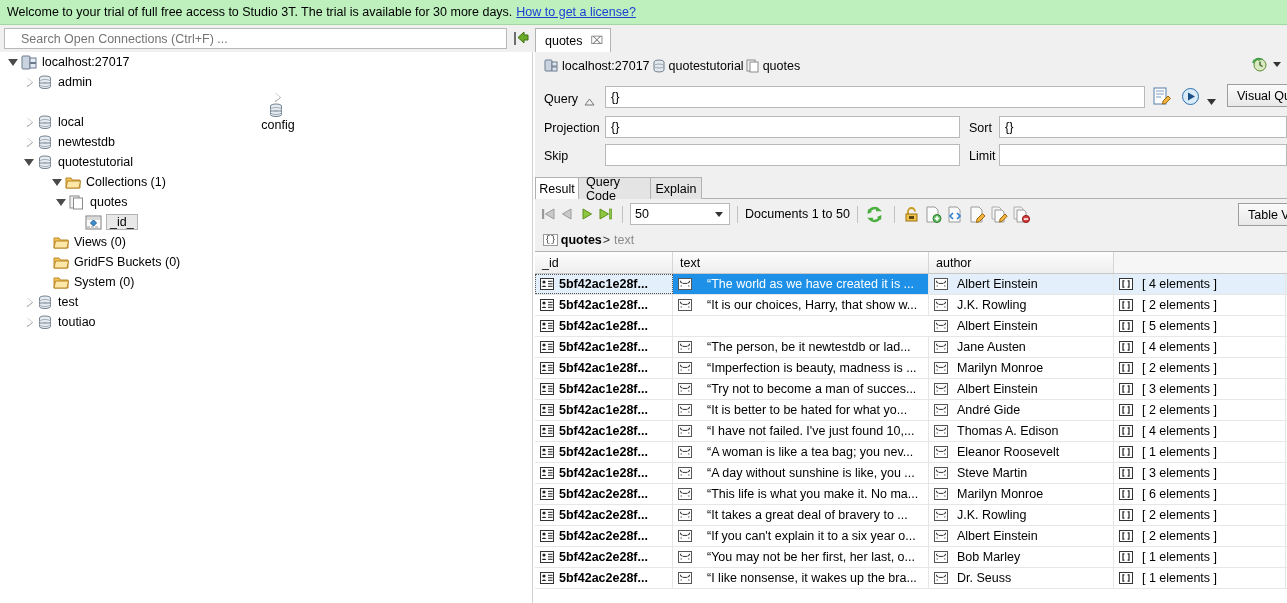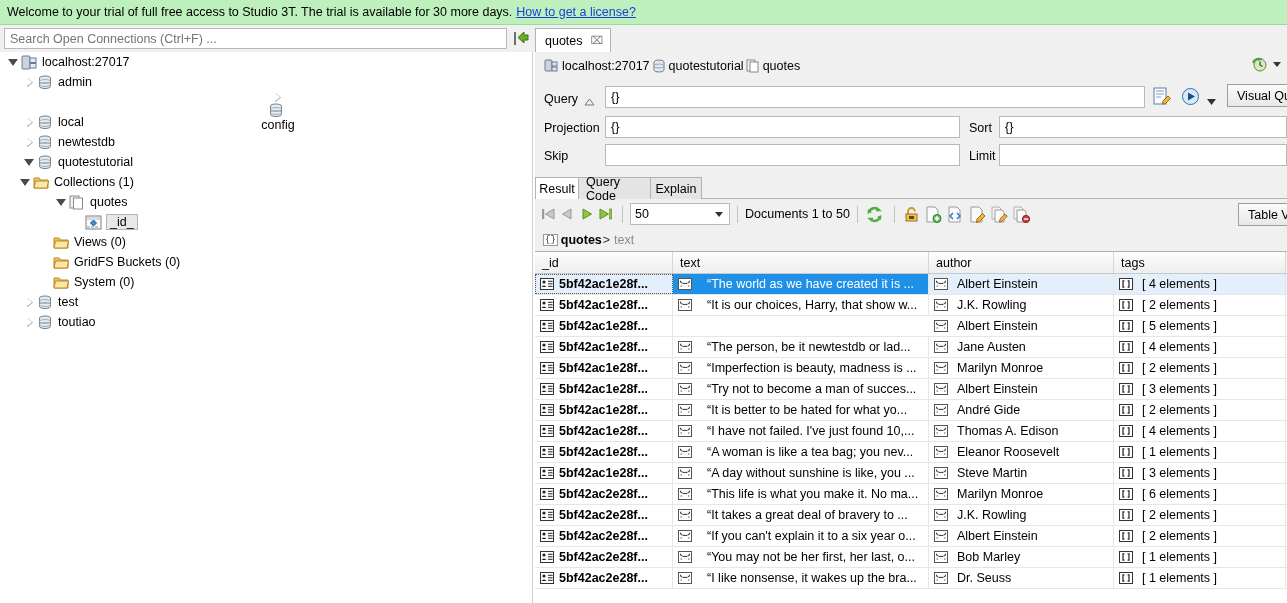--- a/index.html
+++ b/index.html
@@ -31,21 +31,21 @@
   
   .searchrow {
     position: absolute; left: 0; top: 25px; width: 1287px; height: 27px;
     background: #f0f0f0;
   }
   .search-input {
     position: absolute; left: 4px; top: 3px; width: 503px; height: 21px;
     border: 1px solid #b9b9b9; background: #ffffff;
     font-family: "Liberation Sans", sans-serif;
     font-size: 12.5px; color: #b91c1c;
-    padding-left: 5px;
+    padding-left: 16px;
     outline: none;
   }
   .collapse-btn {
     position: absolute; left: 511px; top: 4px; width: 20px; height: 19px;
     display: flex; align-items: center; justify-content: center;
   }
   .collapse-bar {
     width: 2px; height: 13px; background: #6f6f6f; margin-right: 1px;
   }
 
@@ -332,21 +332,21 @@
             <polygon points="1,3 9,3 5,9" fill="#4a4a4a"></polygon>
           </svg></span>
         <svg width="17" height="15" viewBox="0 0 17 15" class="ticon">
           <ellipse cx="8" cy="3" rx="5.5" ry="2" fill="#e6ebf0" stroke="#73818f"></ellipse>
           <path d="M2.5 3 v8.5 a5.5 2 0 0 0 11 0 V3" fill="#e6ebf0" stroke="#73818f"></path>
           <ellipse cx="8" cy="6.5" rx="5.5" ry="2" fill="none" stroke="#a3afba"></ellipse>
           <ellipse cx="8" cy="9.5" rx="5.5" ry="2" fill="none" stroke="#a3afba"></ellipse>
         </svg>
         <span class="tlabel">quotestutorial</span>
       </div>
-      <div class="tnode" style="padding-left: 20px;">
+      <div class="tnode" style="padding-left: 52px;">
         <span class="twist open"><svg width="11" height="11" viewBox="0 0 11 11">
             <polygon points="1,3 9,3 5,9" fill="#4a4a4a"></polygon>
           </svg></span>
         <svg width="17" height="15" viewBox="0 0 17 15" class="ticon">
           <path d="M1 3 h5 l1.5 2 h7.5 v8 h-14z" fill="#f5c454" stroke="#b8872a"></path>
           <path d="M2.5 6 h13 l-1.5 7 h-13z" fill="#fde7a7" stroke="#b8872a"></path>
         </svg>
         <span class="tlabel">Collections (1)</span>
       </div>
       <div class="tnode" style="padding-left: 56px;">
@@ -605,23 +605,20 @@
       <div class="ghead" id="ghead-root">
           <div class="gh" style="width: 138px;">
             <span>_id</span>
           </div>
           <div class="gh" style="width: 256px;">
             <span>text</span>
           </div>
           <div class="gh" style="width: 185px;">
             <span>author</span>
           </div>
-          <div class="gh" style="width: 172px;">
-            <span>tags</span>
-          </div>
         </div>
       <div id="gbody-root">
           <div class="grow selected">
             <div class="gc rowfocus" style="width: 138px;">
               <svg width="14" height="12" viewBox="0 0 14 12" class="cellicon">
                 <rect x="0.5" y="0.5" width="13" height="11" fill="#ffffff" stroke="#333"></rect>
                 <circle cx="4" cy="4" r="1.6" fill="#222"></circle>
                 <path d="M1.6 9 a2.6 2.6 0 0 1 4.8 0z" fill="#222"></path>
                 <path d="M8 3.3 h4.6 M8 5.8 h4.6 M8 8.3 h4.6" stroke="#222" stroke-width="1"></path>
               </svg>

